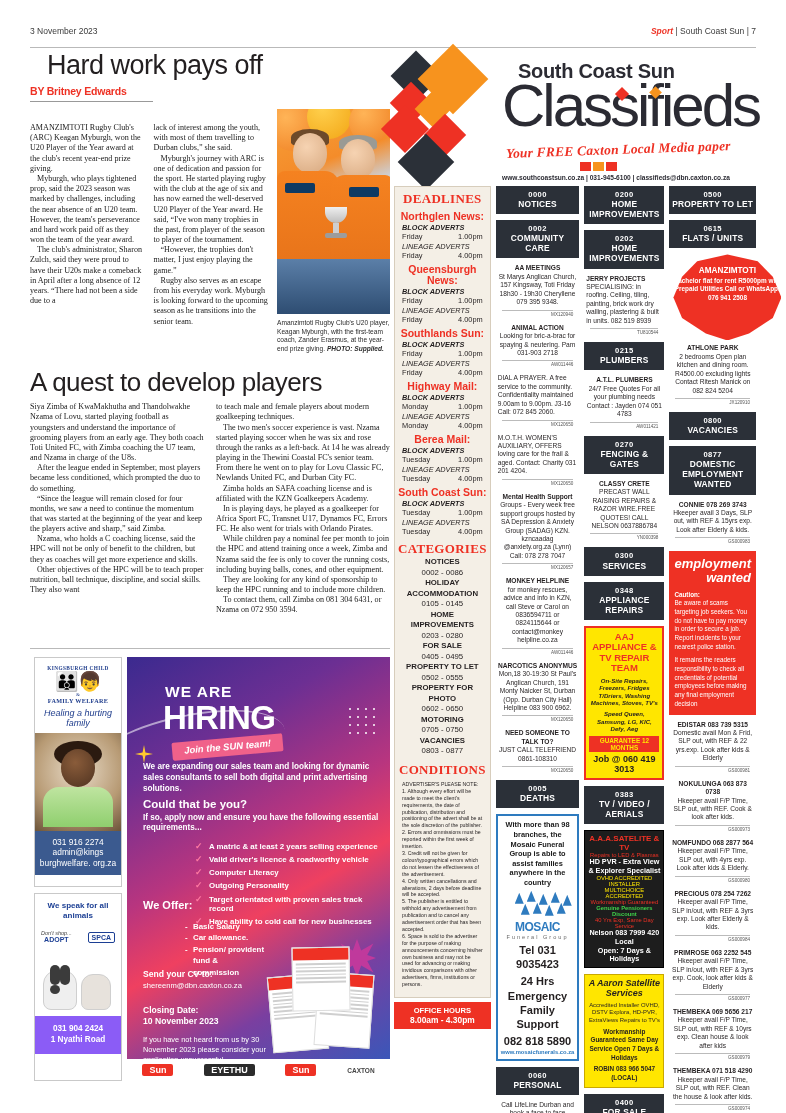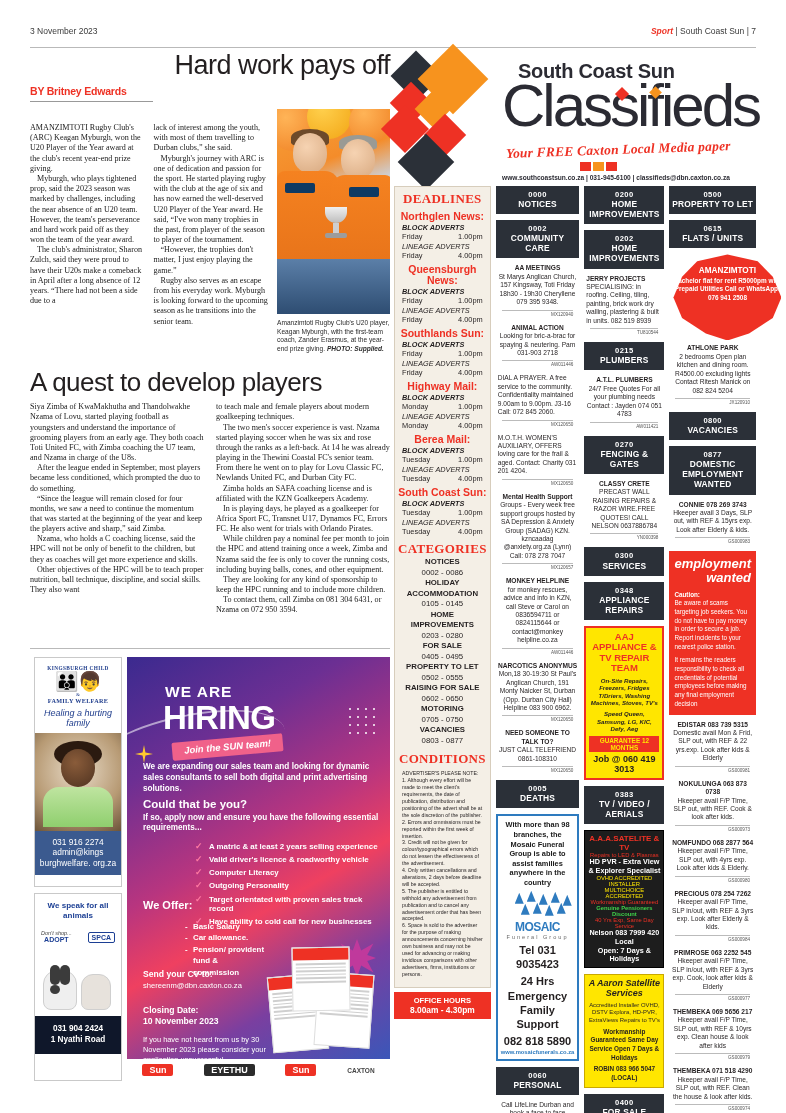--- a/index.html
+++ b/index.html
@@ -21,21 +21,21 @@
     font-size:8.5px; color:#3a3a3a;
   }
   .masthead .right { font-size:8.5px; }
   .masthead .right .sport { color:#ee3124; font-weight:bold; font-style:italic;margin-top:40px; }
 
   
   .editorial { position:absolute; left:30px; top:52px; width:360px; }
 
   .headline1 {
     font-size:27px; font-weight:400; letter-spacing:-0.5px;
-    line-height:1.0; margin:0 0 6px 8px; font-family:"Liberation Sans", sans-serif;text-align:right;
+    line-height:1.0; margin:0 0 6px 17px; font-family:"Liberation Sans", sans-serif;
   }
   .byline {
     color:#ee3124; font-weight:bold; font-size:10.5px; letter-spacing:-0.2px;
     border-bottom:1px solid #999; padding-bottom:4px; margin-bottom:7px;
     width:123px;
   }
   .art-cols { display:flex; gap:9px; }
   .art-col { width:123px; font-family:"Liberation Serif", serif; font-size:8.1px;
              line-height:1.26; text-align:left; color:#1a1a1a;margin-top:14px; }
   .art-col p { margin:0; }
@@ -122,21 +122,21 @@
                    background:#efefef; border-radius:14px 14px 8px 8px; border:1px solid #cfcfcf; }
   .spca-art .dog-ear { position:absolute; left:6px; top:-6px; width:10px; height:20px; background:#3b3b3b; border-radius:6px; }
   .spca-art .dog-ear2 { position:absolute; right:6px; top:-6px; width:10px; height:20px; background:#3b3b3b; border-radius:6px; }
   .spca-art .dog-spot { position:absolute; left:6px; top:14px; width:10px; height:9px; background:#3b3b3b; border-radius:50%; }
   .spca-art .cat { position:absolute; right:10px; bottom:6px; width:30px; height:36px;
                    background:#e7e2dc; border-radius:12px 12px 7px 7px; border:1px solid #cfcfcf; }
   .spca-art .adopt { position:absolute; left:6px; top:6px; font-size:5.5px; font-style:italic; color:#444; }
   .spca-art .adopt b { display:block; font-size:7px; font-style:normal; color:#1c3f94; }
   .spca-art .spcalogo { position:absolute; right:6px; top:8px; font-size:7px; font-weight:bold;
                         color:#1c3f94; border:1px solid #1c3f94; padding:1px 3px; border-radius:2px; }
-  .spca-contact { background:#0f172a; color:#fff; font-size:8.2px; font-weight:bold;
+  .spca-contact { background:#8b5cf6; color:#fff; font-size:8.2px; font-weight:bold;
                   line-height:1.3; padding:8px 3px; }
 
   
   .ad-hiring {
     position:absolute; left:127px; top:657px; width:263px; height:424px;
     background:linear-gradient(150deg,#3b2a8f 0%,#6c2f93 22%,#b8357f 44%,#ef4060 58%,#7a3fa0 76%,#2f5bbd 100%);
     overflow:hidden; color:#fff;
   }
   .ad-hiring .swoosh { position:absolute; left:-40px; top:58px; width:200px; height:70px;
                        border-top:2px solid rgba(255,255,255,.55); border-radius:50%; transform:rotate(-12deg); }
@@ -596,21 +596,21 @@
         <div class="n">NOTICES</div>
         <div class="r">0002 - 0086</div>
         <div class="n">HOLIDAY ACCOMMODATION</div>
         <div class="r">0105 - 0145</div>
         <div class="n">HOME IMPROVEMENTS</div>
         <div class="r">0203 - 0280</div>
         <div class="n">FOR SALE</div>
         <div class="r">0405 - 0495</div>
         <div class="n">PROPERTY TO LET</div>
         <div class="r">0502 - 0555</div>
-        <div class="n">RAISING FOR SALE</div>
+        <div class="n">PROPERTY FOR PHOTO</div>
         <div class="r">0602 - 0650</div>
         <div class="n">MOTORING</div>
         <div class="r">0705 - 0750</div>
         <div class="n">VACANCIES</div>
         <div class="r">0803 - 0877</div>
       </div>
 
       <div class="cl-red-h" style="margin-top:5px;">CONDITIONS</div>
       <div class="cond-body">
         <div>ADVERTISER'S PLEASE NOTE:</div>

